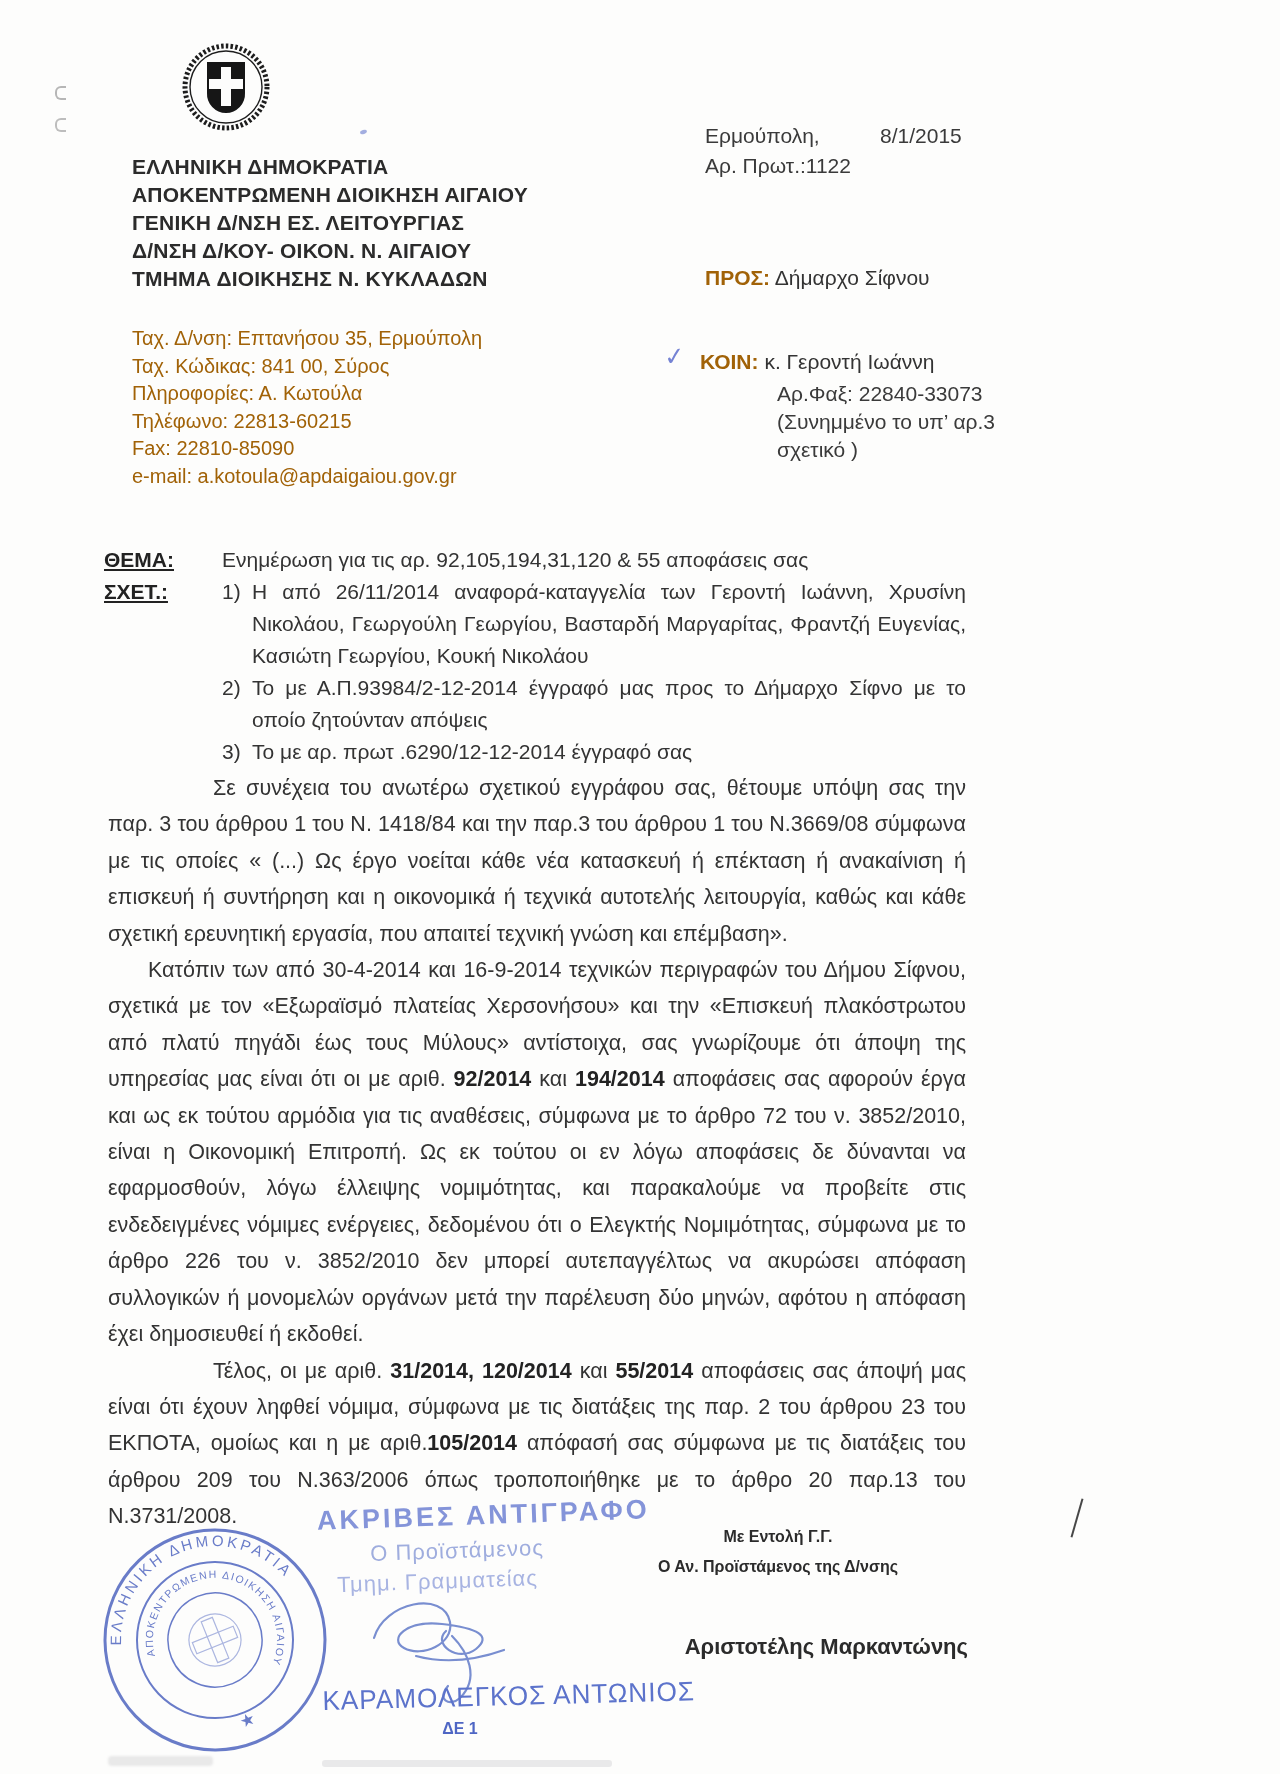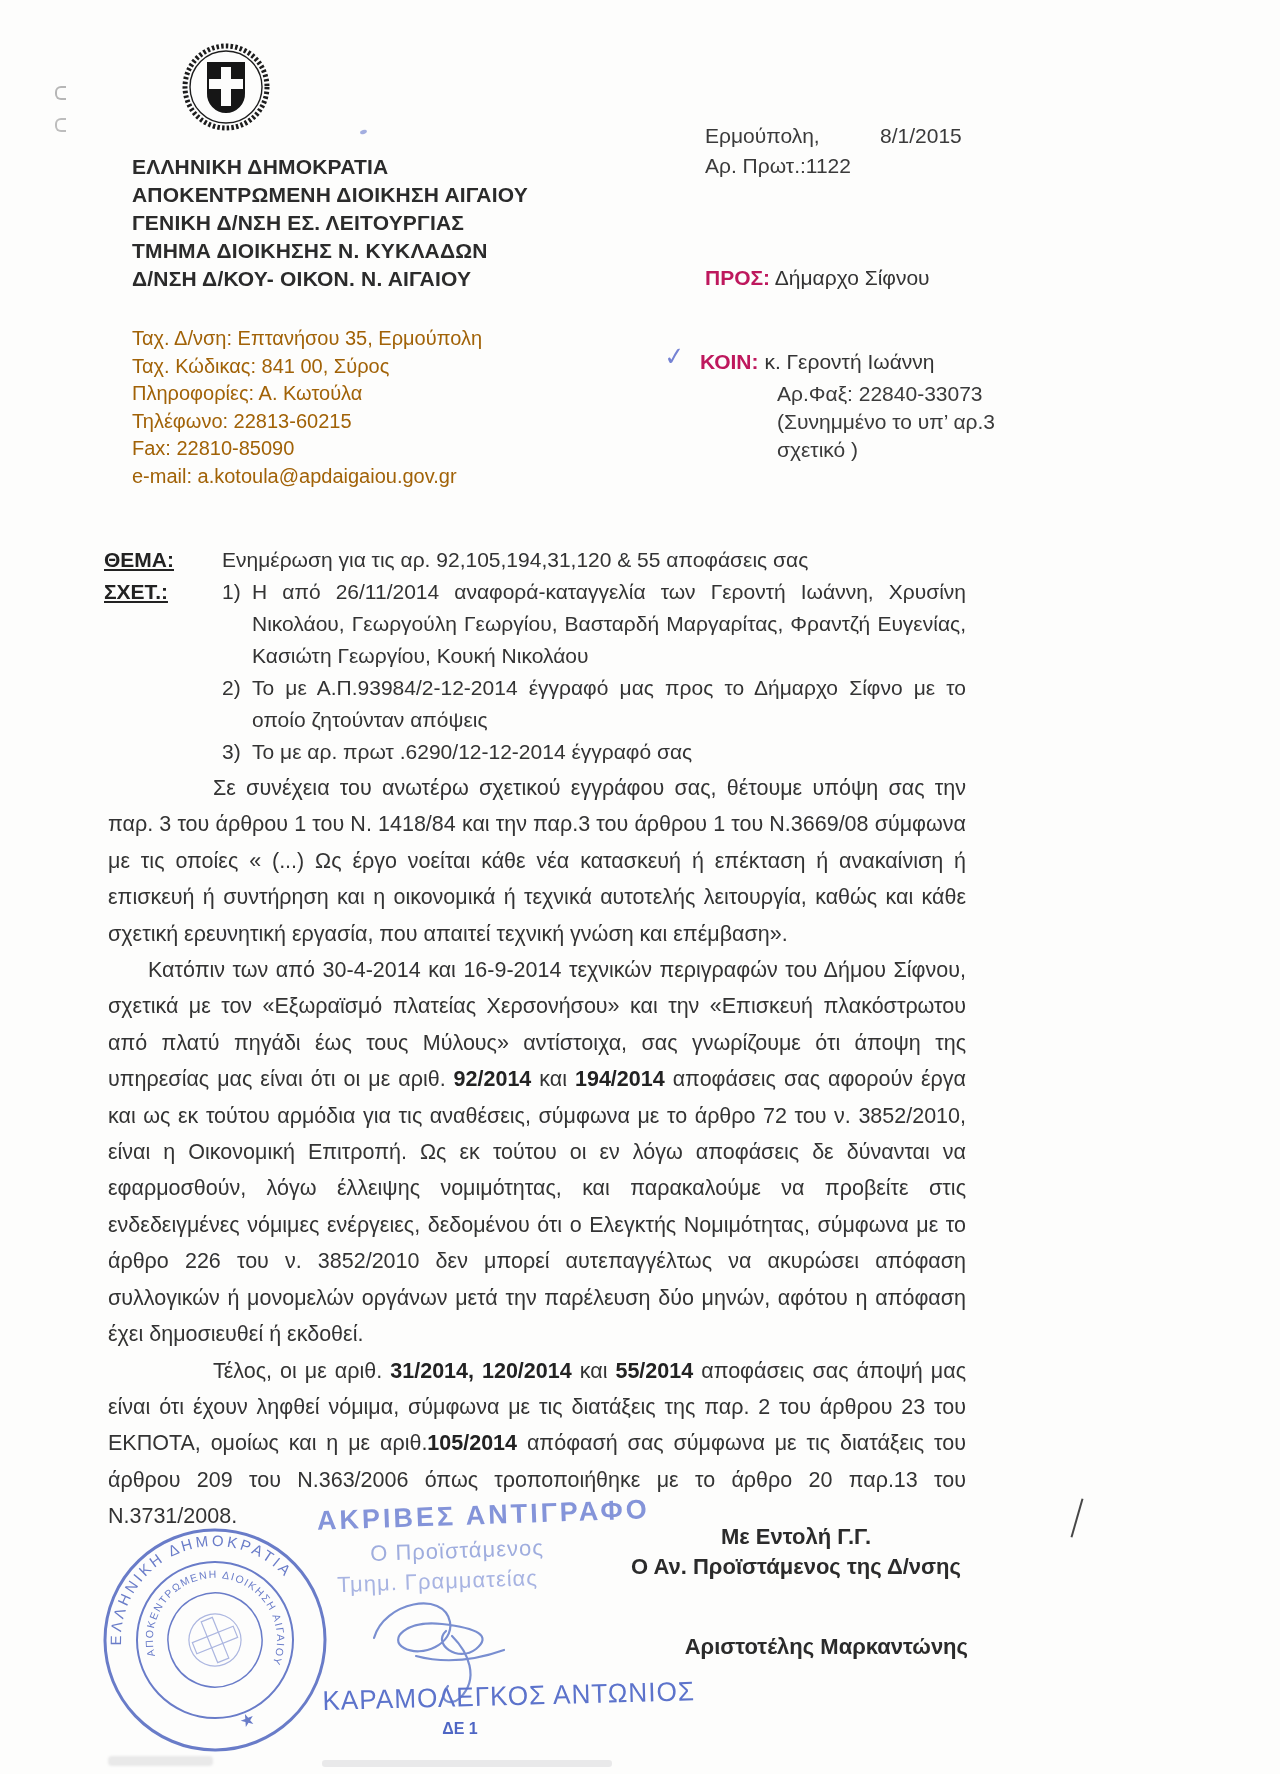--- a/index.html
+++ b/index.html
@@ -11,41 +11,41 @@
   }
   .abs{position:absolute;}
   
   .org-block{left:132px;top:153px;font-size:21px;line-height:28px;font-weight:bold;color:#2b2b2b;letter-spacing:.2px;}
   .contact-block{left:132px;top:325px;font-size:20px;line-height:27.5px;color:#a16207;}
   .date-row{left:705px;top:124px;font-size:21px;color:#3a3a3a;width:320px;}
   .date-row .date-val{position:absolute;left:175px;top:0;}
   .protocol{left:705px;top:154px;font-size:21px;color:#3a3a3a;}
   .to-row{left:705px;top:266px;font-size:21px;color:#333;}
   .cc-row{left:700px;top:350px;font-size:21px;color:#333;}
-  .lblb{font-weight:bold;color:#be185d;}
+  .lblb{font-weight:bold;color:#a16207;}
   .cc-lines{left:777px;top:380px;font-size:21px;line-height:28px;color:#3a3a3a;}
   .check{left:664px;top:342px;font-size:25px;color:#7583d4;transform:rotate(-6deg);}
   
   .subject-block{left:104px;top:544px;width:862px;font-size:21px;line-height:32px;color:#333;}
   .subj-row{display:grid;grid-template-columns:118px 1fr;align-items:start;}
   .lbl{font-weight:bold;text-decoration:underline;color:#222;}
   .ref-item{display:grid;grid-template-columns:30px 1fr;}
   .ref-text{text-align:justify;}
   
   .body-block{left:108px;top:770px;width:858px;font-size:21.5px;line-height:36.4px;color:#333;}
   .body-block p{margin:0;text-align:justify;}
   .p-ind-lg{text-indent:105px;}
   .p-ind-sm{text-indent:40px;}
   .b{font-weight:bold;color:#222;}
   
   .certify{left:318px;top:1500px;transform:rotate(-2deg);}
   .certify .l1{font-size:27px;font-weight:bold;letter-spacing:3px;color:#8494d9;}
   .certify .l2{font-size:22px;color:#9fadde;margin:6px 0 0 52px;letter-spacing:1px;}
   .certify .l3{font-size:22px;color:#a8b4e2;margin:4px 0 0 18px;letter-spacing:1px;}
-  .sig-right{left:616px;top:1522px;width:360px;text-align:center;font-size:22px;font-weight:bold;color:#2b2b2b;line-height:30px;}
+  .sig-right{left:598px;top:1522px;width:360px;text-align:center;font-size:16px;font-weight:bold;color:#2b2b2b;line-height:30px;}
   .sig-name{left:608px;top:1634px;width:360px;text-align:right;font-size:22px;font-weight:bold;color:#2b2b2b;}
   .name-stamp{left:322px;top:1686px;font-size:27px;color:#5c73cb;letter-spacing:1px;transform:rotate(-1.5deg) scaleX(.97);transform-origin:left top;}
   .grade-stamp{left:330px;top:1720px;width:260px;text-align:center;font-size:16px;font-weight:bold;color:#4e66c4;}
   
   .stray{left:1076px;top:1498px;width:2px;height:40px;background:#474747;transform:rotate(16deg);}
   .smudge1{left:108px;top:1756px;width:105px;height:10px;background:rgba(60,60,70,.10);border-radius:4px;filter:blur(1px);}
   .smudge2{left:322px;top:1760px;width:290px;height:7px;background:rgba(110,110,125,.14);border-radius:3px;filter:blur(.5px);}
   .mark1{left:55px;top:86px;width:9px;height:10px;border:2px solid rgba(0,0,0,.28);border-right:none;border-radius:6px 0 0 6px;}
   .mark2{left:55px;top:118px;width:9px;height:10px;border:2px solid rgba(0,0,0,.25);border-right:none;border-radius:6px 0 0 6px;}
   .bluedot{left:360px;top:130px;width:7px;height:4px;background:rgba(90,110,200,.55);border-radius:50%;transform:rotate(-20deg);}
@@ -69,22 +69,22 @@
       <path d="M27 22 h38 v31 a19 19 0 0 1 -19 20 a19 19 0 0 1 -19 -20 z" fill="#161616"></path>
       <rect x="41" y="27" width="10" height="39" fill="#fdfdfc"></rect>
       <rect x="29" y="39" width="34" height="10" fill="#fdfdfc"></rect>
     </svg>
   </div>
 
   <div class="abs org-block">
     <div>ΕΛΛΗΝΙΚΗ ΔΗΜΟΚΡΑΤΙΑ</div>
     <div>ΑΠΟΚΕΝΤΡΩΜΕΝΗ ΔΙΟΙΚΗΣΗ ΑΙΓΑΙΟΥ</div>
     <div>ΓΕΝΙΚΗ Δ/ΝΣΗ ΕΣ. ΛΕΙΤΟΥΡΓΙΑΣ</div>
+    <div>Δ/ΝΣΗ Δ/ΚΟΥ- ΟΙΚΟΝ. Ν. ΑΙΓΑΙΟΥ</div>
     <div>ΤΜΗΜΑ ΔΙΟΙΚΗΣΗΣ Ν. ΚΥΚΛΑΔΩΝ</div>
-    <div>Δ/ΝΣΗ Δ/ΚΟΥ- ΟΙΚΟΝ. Ν. ΑΙΓΑΙΟΥ</div>
   </div>
 
   <div class="abs contact-block">
     <div>Ταχ. Δ/νση: Επτανήσου 35, Ερμούπολη</div>
     <div>Ταχ. Κώδικας: 841 00, Σύρος</div>
     <div>Πληροφορίες: Α. Κωτούλα</div>
     <div>Τηλέφωνο: 22813-60215</div>
     <div>Fax: 22810-85090</div>
     <div>e-mail: a.kotoula@apdaigaiou.gov.gr</div>
   </div>

